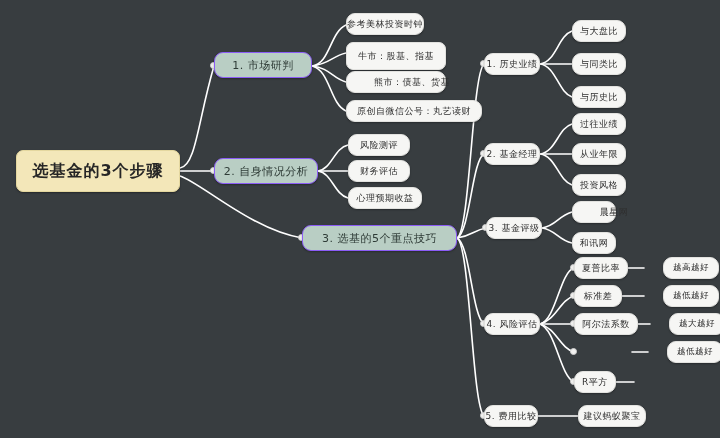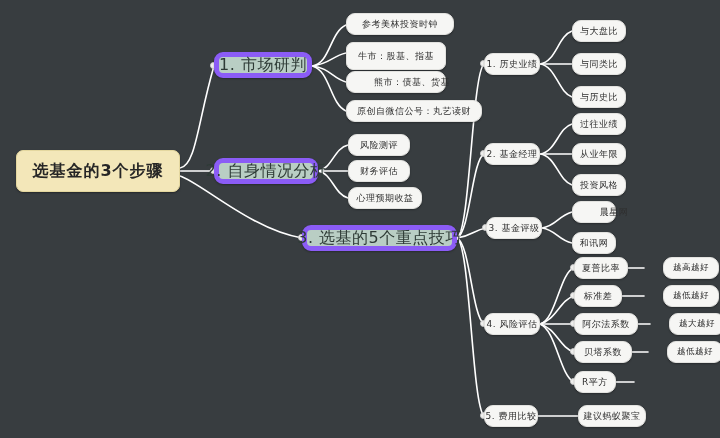--- a/index.html
+++ b/index.html
@@ -32,22 +32,22 @@
     border-radius:7px;
     font-size:16px;
     font-weight:bold;
     color:#262626;
     letter-spacing:1px;
     box-shadow:0 1px 2px rgba(0,0,0,.35);
   }
   
   .n-l1{
     background:#b9cec4;
-    border:5px solid #8b5cf6;
-    font-size:16px;
+    border:1px solid #8b5cf6;
+    font-size:11px;
     color:#2e3b36;
     box-shadow:0 1px 2px rgba(0,0,0,.3);
   }
   
   .n-l2, .n-l3, .n-note{
     background:#f6f6f4;
     border:1px solid #e2e2df;
     font-size:9px;
     color:#2f2f2f;
     box-shadow:0 1px 2px rgba(0,0,0,.3);
@@ -133,21 +133,21 @@
   <span class="dot" style="left:570px;top:348px;"></span>
   <span class="dot" style="left:570px;top:378px;"></span>
 
   <div class="node n-root" style="left:16px;top:150px;width:164px;height:42px;">
     <span>选基金的3个步骤</span>
   </div>
 
   <div class="node n-l1" style="left:214px;top:52px;width:98px;height:26px;">
     <span>1. 市场研判</span>
   </div>
-  <div class="node n-l2" style="left:346px;top:13px;width:108px;height:22px;">
+  <div class="node n-l2" style="left:346px;top:13px;width:78px;height:22px;">
     <span>参考美林投资时钟</span>
   </div>
   <div class="node n-l2" style="left:346px;top:42px;width:100px;height:28px;border-radius:7px;">
     <span>牛市：股基、指基</span>
   </div>
   <div class="node n-l2" style="left:346px;top:71px;width:100px;height:22px;padding-left:32px;">
     <span>熊市：债基、货基</span>
   </div>
   <div class="node n-l2" style="left:346px;top:100px;width:136px;height:22px;">
     <span>原创自微信公号：丸艺读财</span>
@@ -224,23 +224,20 @@
     <span>越低越好</span>
   </div>
 
   <div class="node n-l3" style="left:574px;top:313px;width:64px;height:22px;">
     <span>阿尔法系数</span>
   </div>
   <div class="node n-note" style="left:650px;top:313px;width:56px;height:22px;">
     <span>越大越好</span>
   </div>
 
-  <div class="node n-l3" style="left:574px;top:341px;width:58px;height:22px;">
-    <span>贝塔系数</span>
-  </div>
   <div class="node n-note" style="left:648px;top:341px;width:56px;height:22px;">
     <span>越低越好</span>
   </div>
 
   <div class="node n-l3" style="left:574px;top:371px;width:42px;height:22px;">
     <span>R平方</span>
   </div>
 
   <div class="node n-l2" style="left:484px;top:405px;width:54px;height:22px;">
     <span>5. 费用比较</span>

